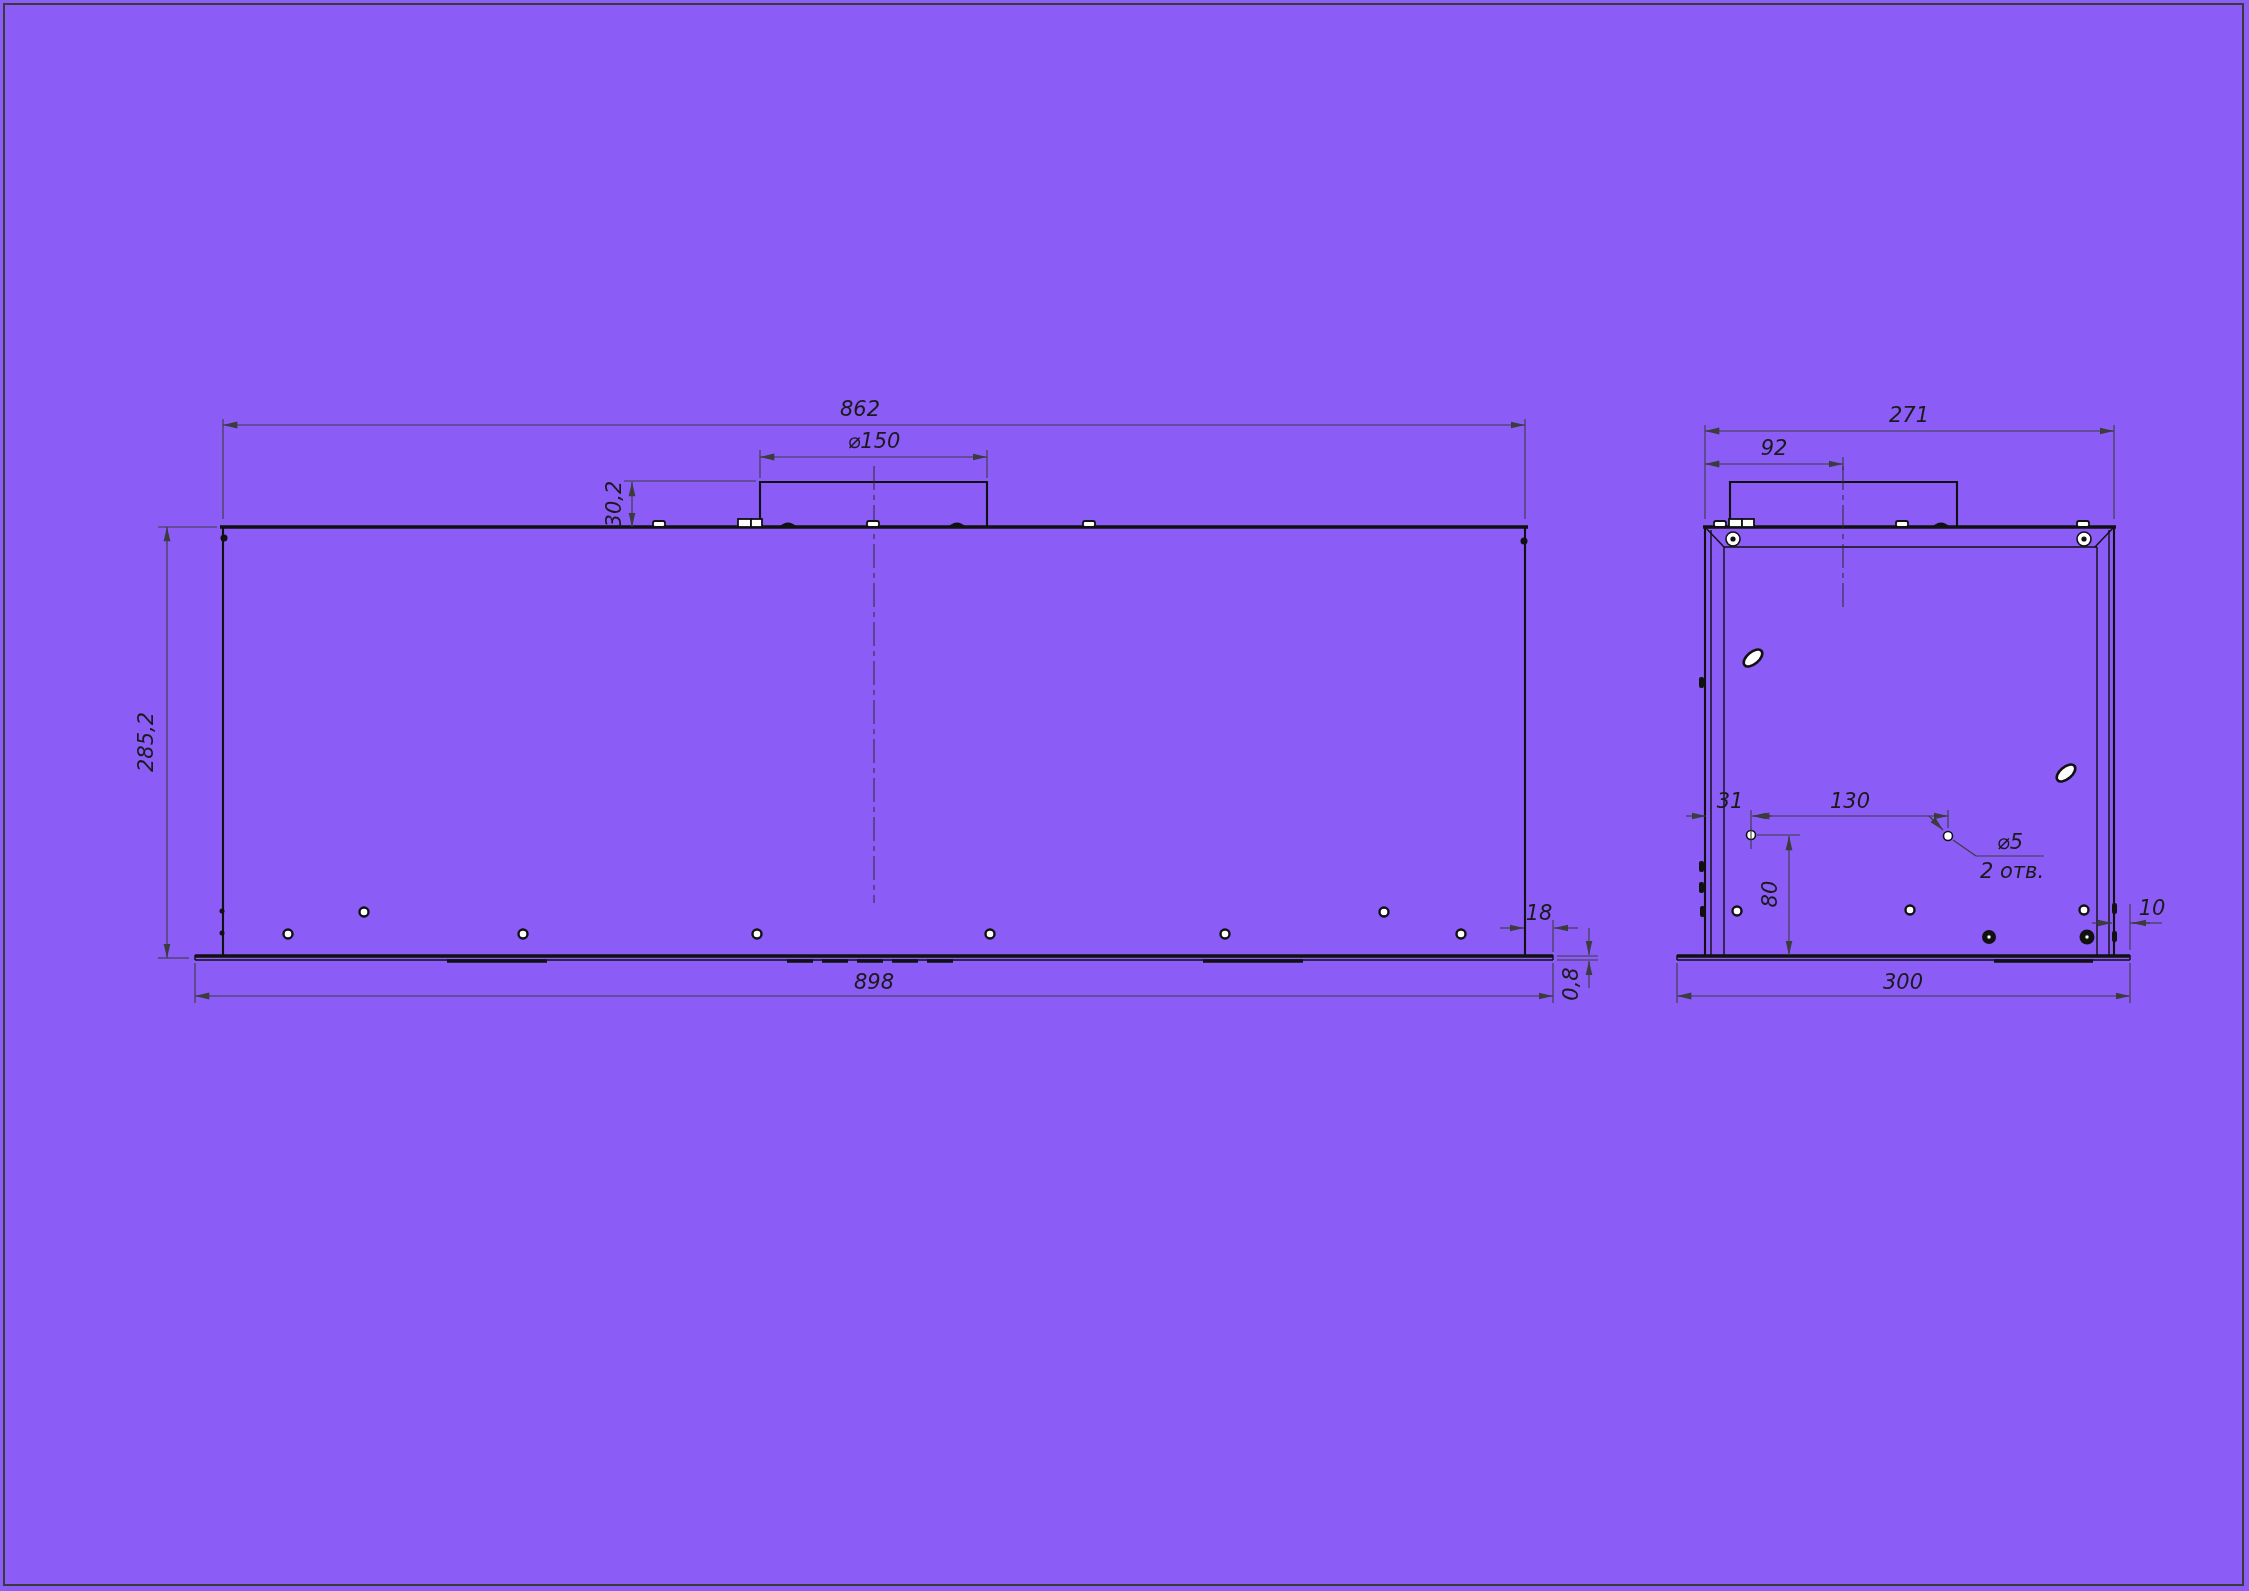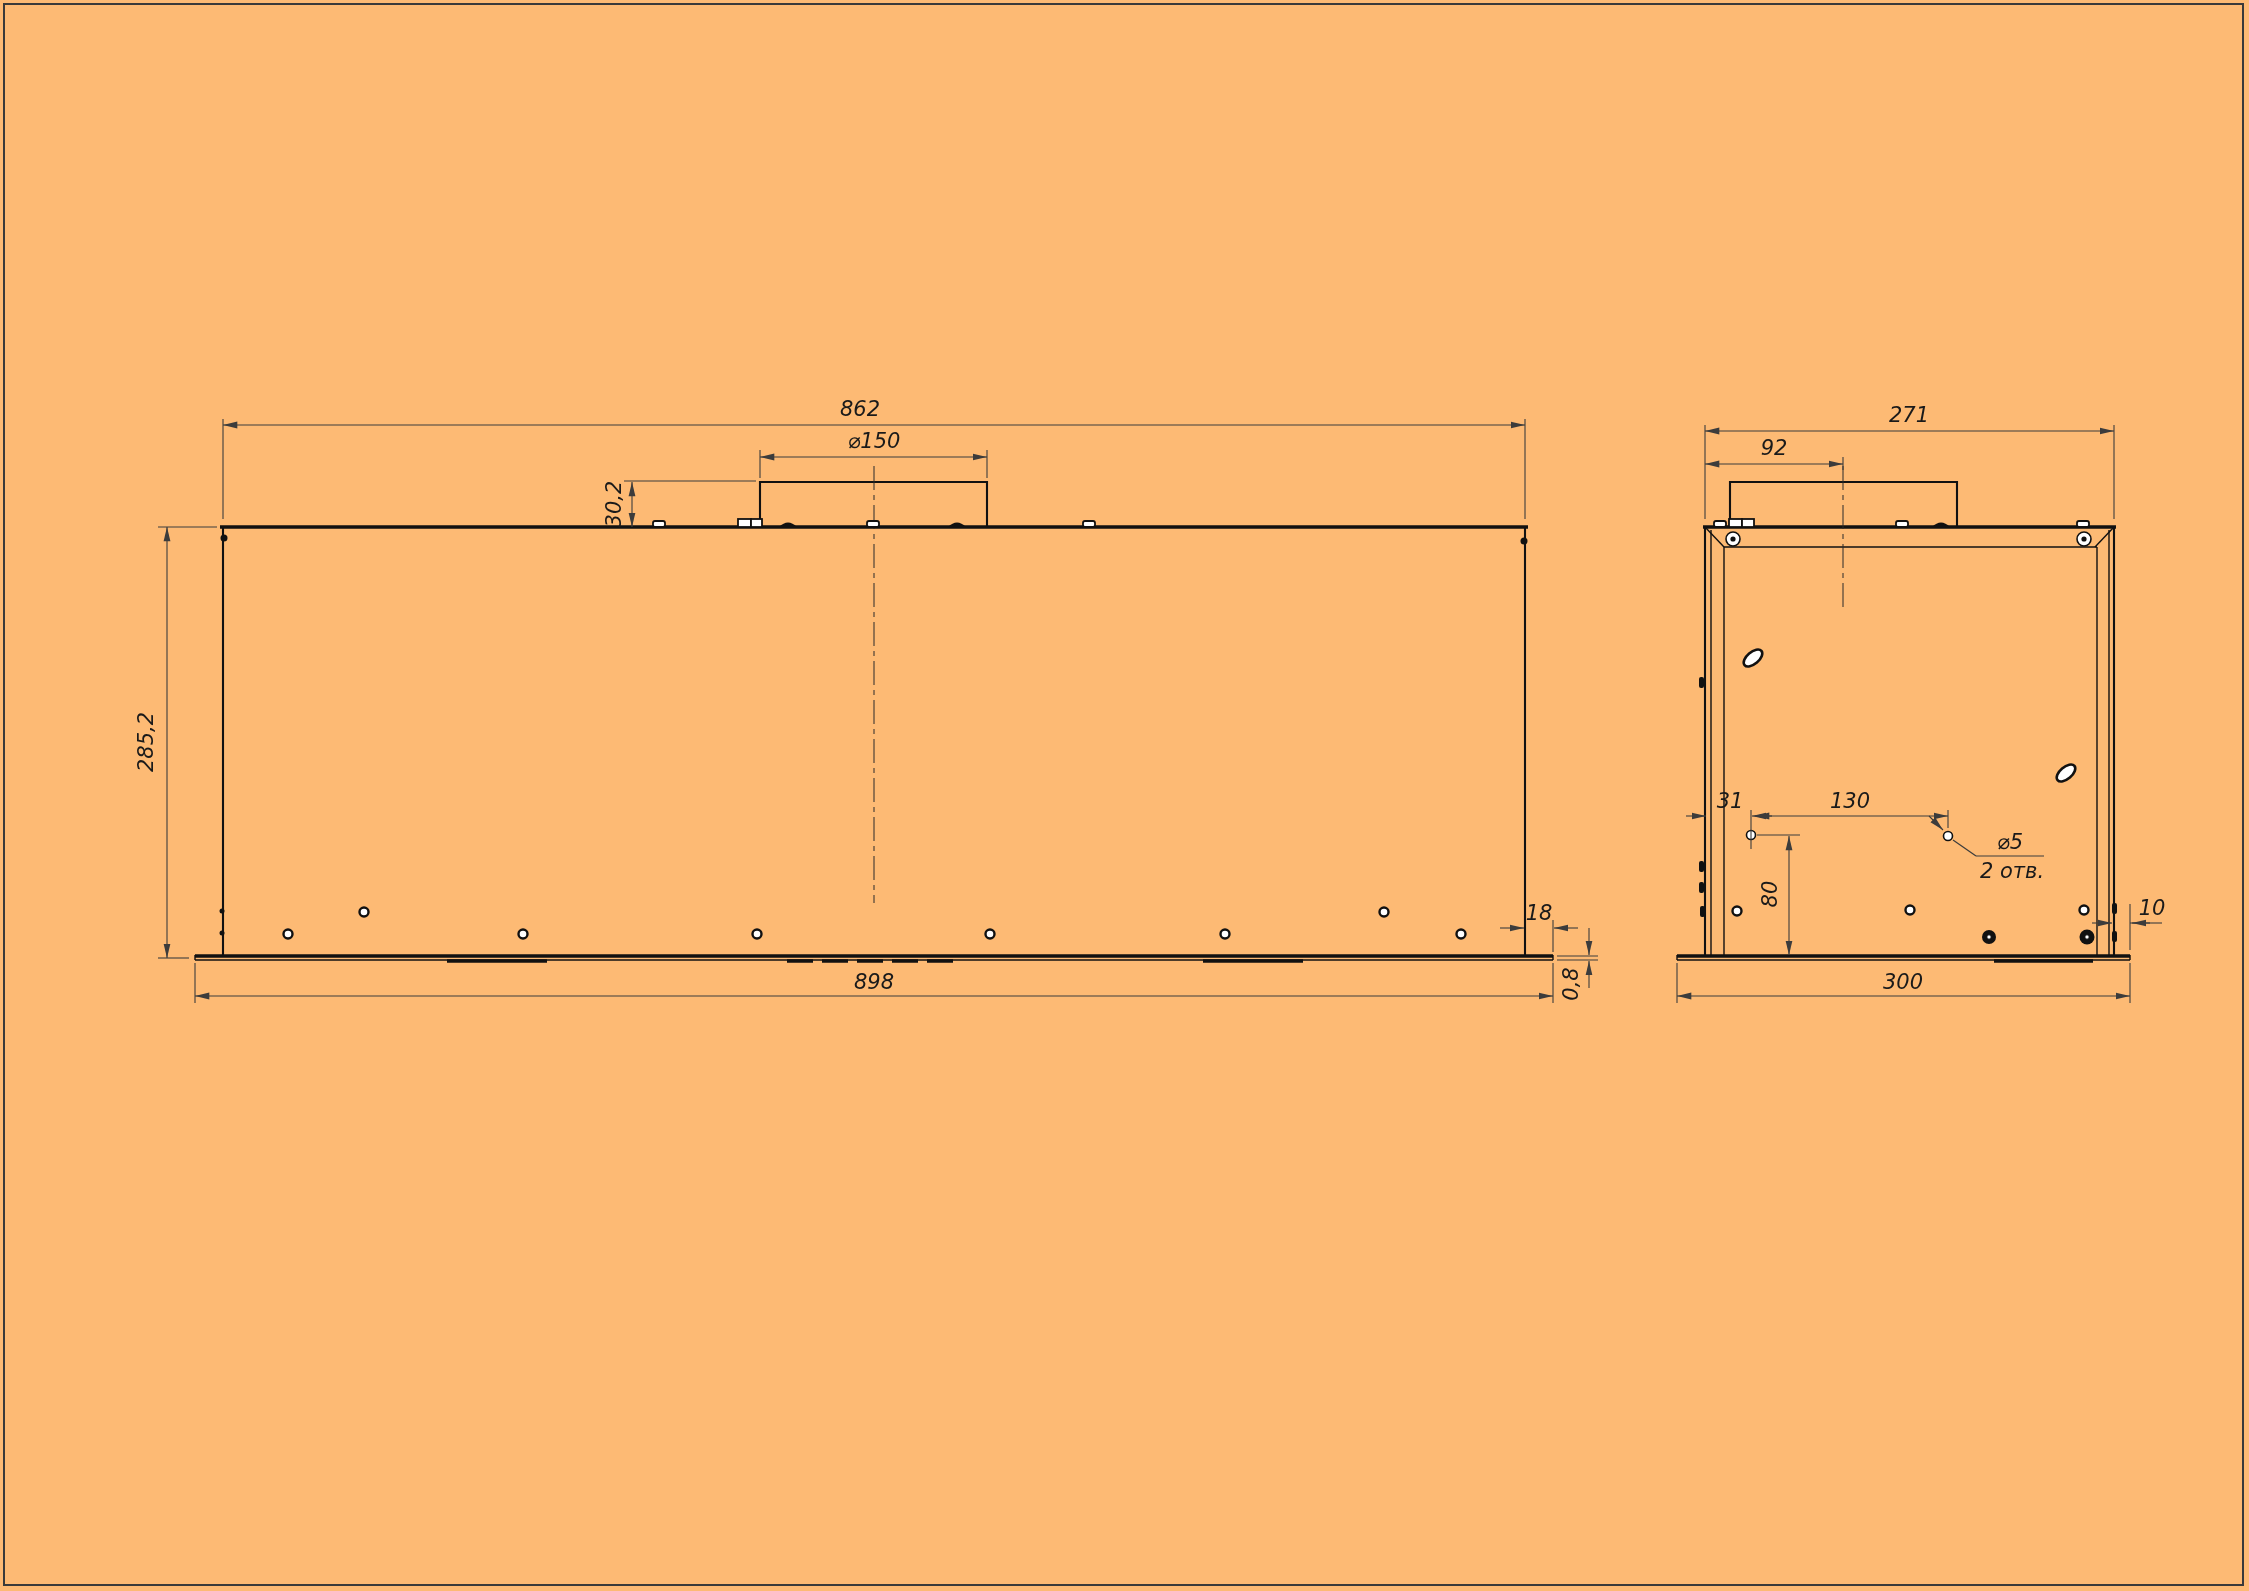--- a/index.html
+++ b/index.html
@@ -1,16 +1,16 @@
 <!DOCTYPE html>
 <html><head>
 <meta charset="utf-8">
 <style>
   html,body{margin:0;padding:0;background:#fff;}
-  .page{position:relative;width:2249px;height:1591px;background:#fdba74;overflow:hidden;}
+  .page{position:relative;width:2249px;height:1591px;background:#8b5cf6;overflow:hidden;}
   .frame{position:absolute;left:3px;top:3px;right:5px;bottom:5px;border:2px solid #3a3a3a;}
   svg{position:absolute;left:0;top:0;}
   .obj{stroke:#111;fill:none;}
   .thick{stroke-width:3.4px;}
   .med{stroke-width:2.1px;}
   .thin{stroke-width:1.4px;}
   .dim{stroke:#3c3c3c;stroke-width:1.1px;fill:none;}
   .ctr{stroke:#2a2a2a;stroke-width:1px;fill:none;stroke-dasharray:24 5 5 5;}
   .dimtxt{font-family:"DejaVu Sans",sans-serif;font-style:italic;font-size:21px;fill:#1a1a1a;}
   .hole{stroke:#111;stroke-width:2.4px;fill:#fff;}

